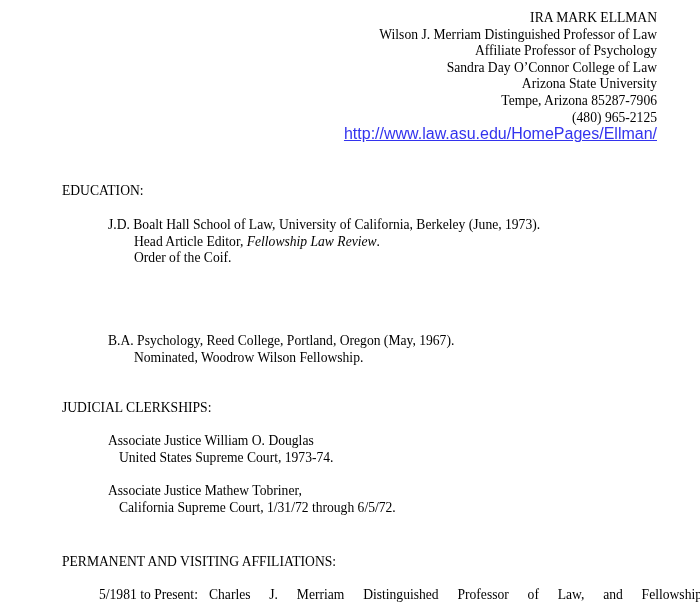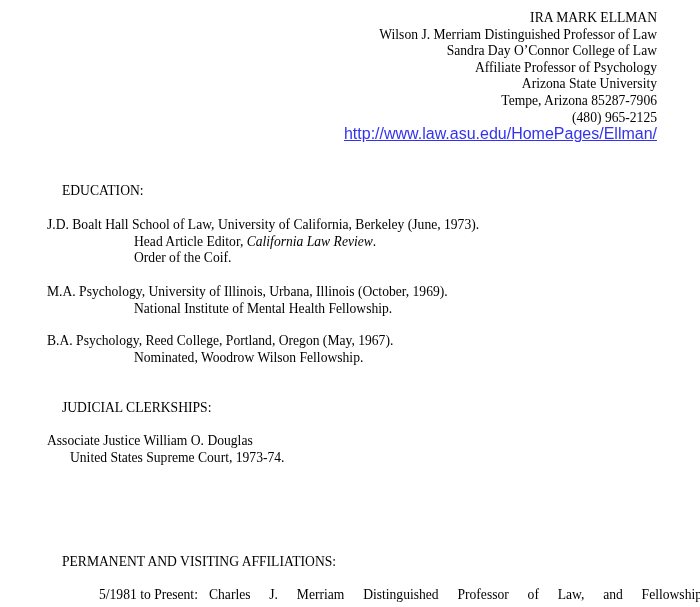--- a/index.html
+++ b/index.html
@@ -28,23 +28,23 @@
   }
   .heading {
     position: absolute;
     left: 62px;
   }
   .block {
     position: absolute;
     left: 0;
     width: 700px;
   }
-  .l1 { padding-left: 47px; }
+  .l1 { padding-left: 108px; }
   .l2 { padding-left: 134px; }
-  .l3 { padding-left: 70px; }
+  .l3 { padding-left: 119px; }
   .italic { font-style: italic; }
   a.url {
     font-family: "Liberation Sans", sans-serif;
     font-size: 16px;
     color: #3333ee;
     text-decoration: underline;
     cursor: pointer;
   }
   .position-row {
     position: absolute;
@@ -65,55 +65,55 @@
   }
 </style>
 </head>
 <body>
 
 <div class="page">
 
   <div class="header">
     <div>IRA MARK ELLMAN</div>
     <div>Wilson J. Merriam Distinguished Professor of Law</div>
+    <div>Affiliate Professor of Psychology</div>
     <div>Sandra Day O’Connor College of Law</div>
-    <div>Affiliate Professor of Psychology</div>
     <div>Arizona State University</div>
     <div>Tempe, Arizona 85287-7906</div>
     <div>(480) 965-2125</div>
     <div>
       <a class="url">http://www.law.asu.edu/HomePages/Ellman/</a>
     </div>
   </div>
 
   <div class="heading" style="top:183px">EDUCATION:</div>
 
   <div class="block" style="top:217px">
     <div class="l1">J.D. Boalt Hall School of Law, University of California, Berkeley (June, 1973).</div>
-    <div class="l2"><span>Head Article Editor, </span><span class="italic">California Law Review</span><span>.</span></div>
+    <div class="l2"><span>Head Article Editor, </span><span class="italic">Fellowship Law Review</span><span>.</span></div>
     <div class="l2">Order of the Coif.</div>
   </div>
 
-  <div class="block" style="top:284px">
-    <div class="l1">M.A. Psychology, University of Illinois, Urbana, Illinois (October, 1969).</div>
-    <div class="l2">National Institute of Mental Health Fellowship.</div>
-  </div>
 
   <div class="block" style="top:333px">
     <div class="l1">B.A. Psychology, Reed College, Portland, Oregon (May, 1967).</div>
     <div class="l2">Nominated, Woodrow Wilson Fellowship.</div>
   </div>
 
   <div class="heading" style="top:400px">JUDICIAL CLERKSHIPS:</div>
 
   <div class="block" style="top:433px">
     <div class="l1">Associate Justice William O. Douglas</div>
     <div class="l3">United States Supreme Court, 1973-74.</div>
   </div>
 
+  <div class="block" style="top:483px">
+    <div class="l1">Associate Justice Mathew Tobriner,</div>
+    <div class="l3">California Supreme Court, 1/31/72 through 6/5/72.</div>
+  </div>
 
   <div class="heading" style="top:554px">PERMANENT AND VISITING AFFILIATIONS:</div>
 
   <div class="position-row">
     <div class="pos-label">5/1981 to Present:</div>
     <div class="pos-text">Charles J. Merriam Distinguished Professor of Law, and Fellowship</div>
   </div>
 
 </div>
 

